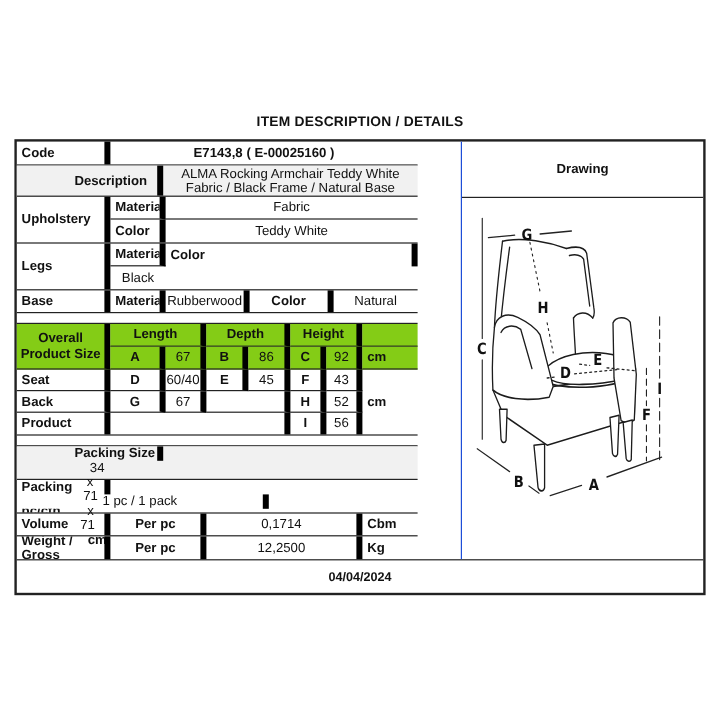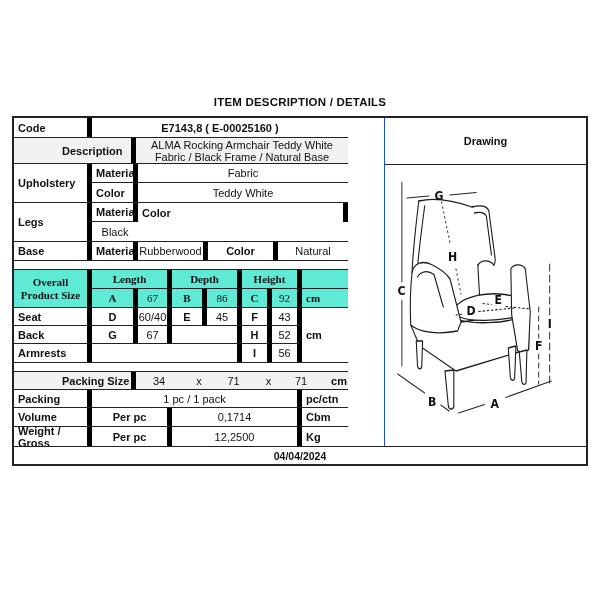--- a/index.html
+++ b/index.html
@@ -14,25 +14,25 @@
   .c{box-sizing:border-box;font-size:11px;display:flex;align-items:center;overflow:hidden;line-height:12px;}
   .lbl{padding-left:4px;text-align:left;}
   .ctr{justify-content:center;text-align:center;}
   .b{font-weight:bold;}
   .bR{border-right:5px solid #000000;}
   .bB{border-bottom:1px solid #222;}
   .grow{flex:1;min-width:0;}
   .w78{width:78px;flex:none;} .w46{width:46px;flex:none;} .w70{width:70px;flex:none;}
   .w80{width:80px;flex:none;text-align:right;} .w210{width:210px;flex:none;} .w34{width:34px;flex:none;}
   .w35{width:35px;flex:none;} .w30{width:30px;flex:none;}
-  .h20{height:20px;} .h26{height:26px;} .h19{height:19px;} .h18{height:18px;} .h9{height:9px;}
+  .h20{height:20px;} .h26{height:26px;} .h19{height:19px;} .h18{height:28px;flex-direction:column;} .h9{height:9px;}
   .sec2{display:grid;grid-template-columns:78px 46px 1fr;grid-template-rows:19px 19px;}
   .sizes{display:grid;grid-template-columns:78px 46px 34px 35px 35px 30px 30px 46px;
          grid-template-rows:19px 19px 18px 18px 18px;}
-  .yel{background:#5eead4;font-family:Liberation Serif, serif;}
+  .yel{background:#84cc16;}
   .shade{background:#F1F1F1;padding-left:44px;}
   .desc-val{line-height:12px;padding:1px 6px;}
   .dhead{height:46px;border-bottom:1px solid #222;display:flex;align-items:center;justify-content:center;
          font-size:11px;font-weight:bold;}
   .darea{height:279px;position:relative;}
   .darea svg{display:block;}
   .dim-label{font:bold 13px "DejaVu Sans",sans-serif;fill:#111;text-anchor:middle;}
 </style>
 </head>
 <body>
@@ -102,21 +102,21 @@
         <div class="c ctr bR bB" style="grid-column:7;grid-row:3">43</div>
         <div class="c lbl b" style="grid-column:8;grid-row:3/6">cm</div>
 
         <div class="c lbl b bR bB" style="grid-column:1;grid-row:4">Back</div>
         <div class="c ctr b bR bB" style="grid-column:2;grid-row:4">G</div>
         <div class="c ctr bR bB" style="grid-column:3;grid-row:4">67</div>
         <div class="c bR bB" style="grid-column:4/6;grid-row:4"></div>
         <div class="c ctr b bR bB" style="grid-column:6;grid-row:4">H</div>
         <div class="c ctr bR bB" style="grid-column:7;grid-row:4">52</div>
 
-        <div class="c lbl b bR" style="grid-column:1;grid-row:5">Armrests</div>
+        <div class="c lbl b bR" style="grid-column:1;grid-row:5">Product</div>
         <div class="c bR" style="grid-column:2/6;grid-row:5"></div>
         <div class="c ctr b bR" style="grid-column:6;grid-row:5">I</div>
         <div class="c ctr bR" style="grid-column:7;grid-row:5">56</div>
       </div>
 
       <div class="row h9 bB"></div>
 
       <div class="row h18 bB shade">
         <div class="c lbl b bR w78">Packing Size</div>
         <div class="c w46 ctr">34</div>

